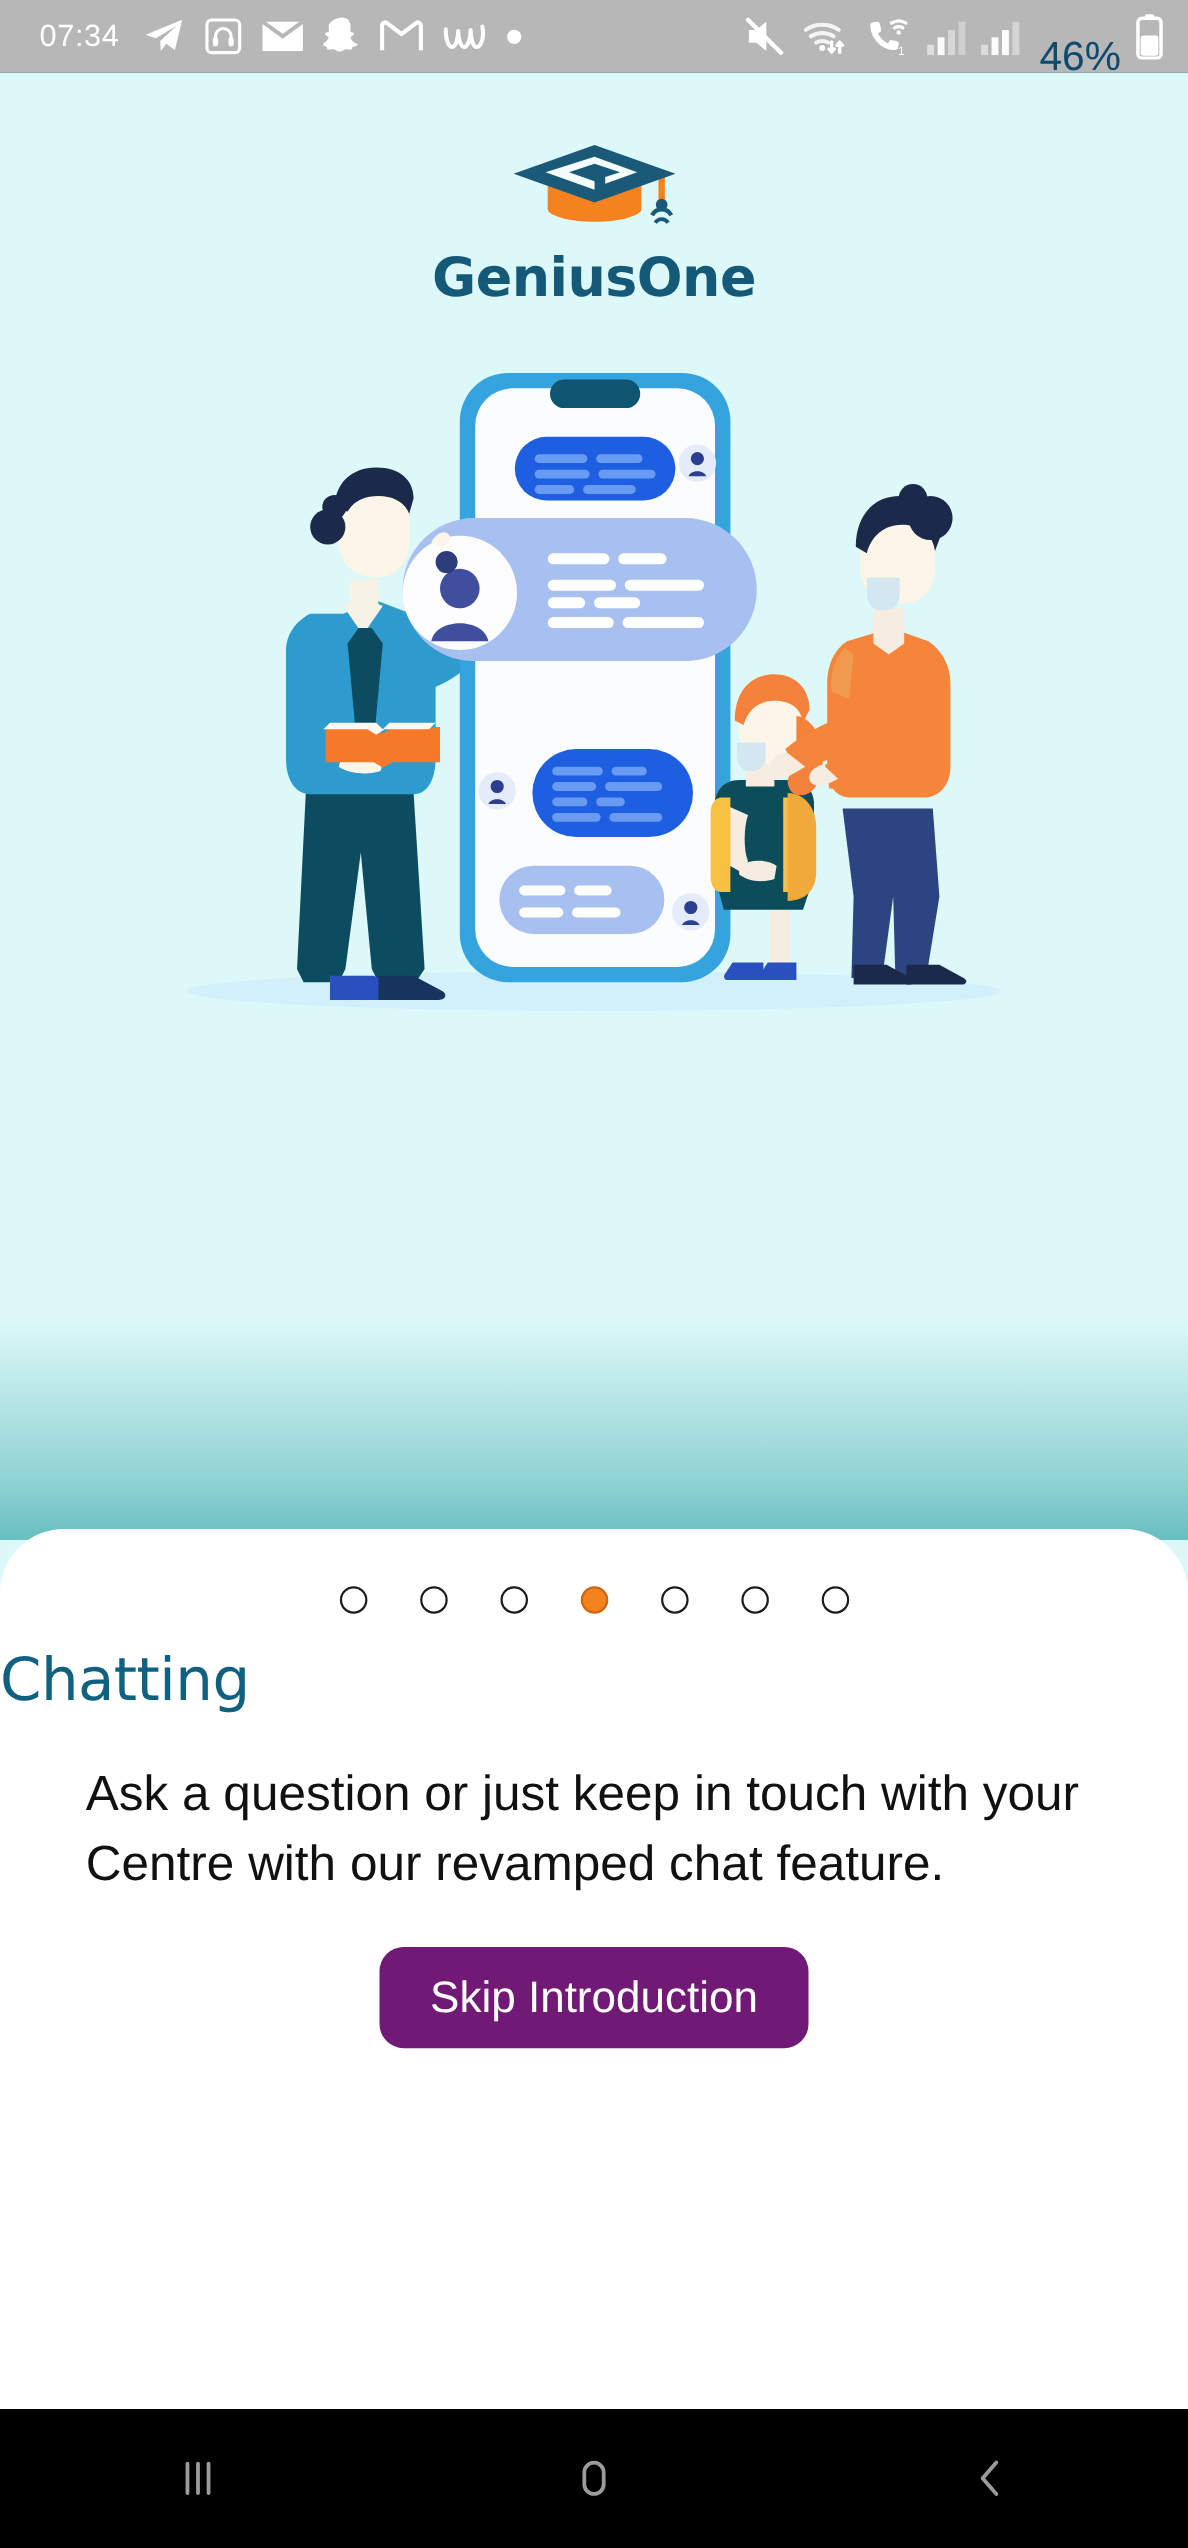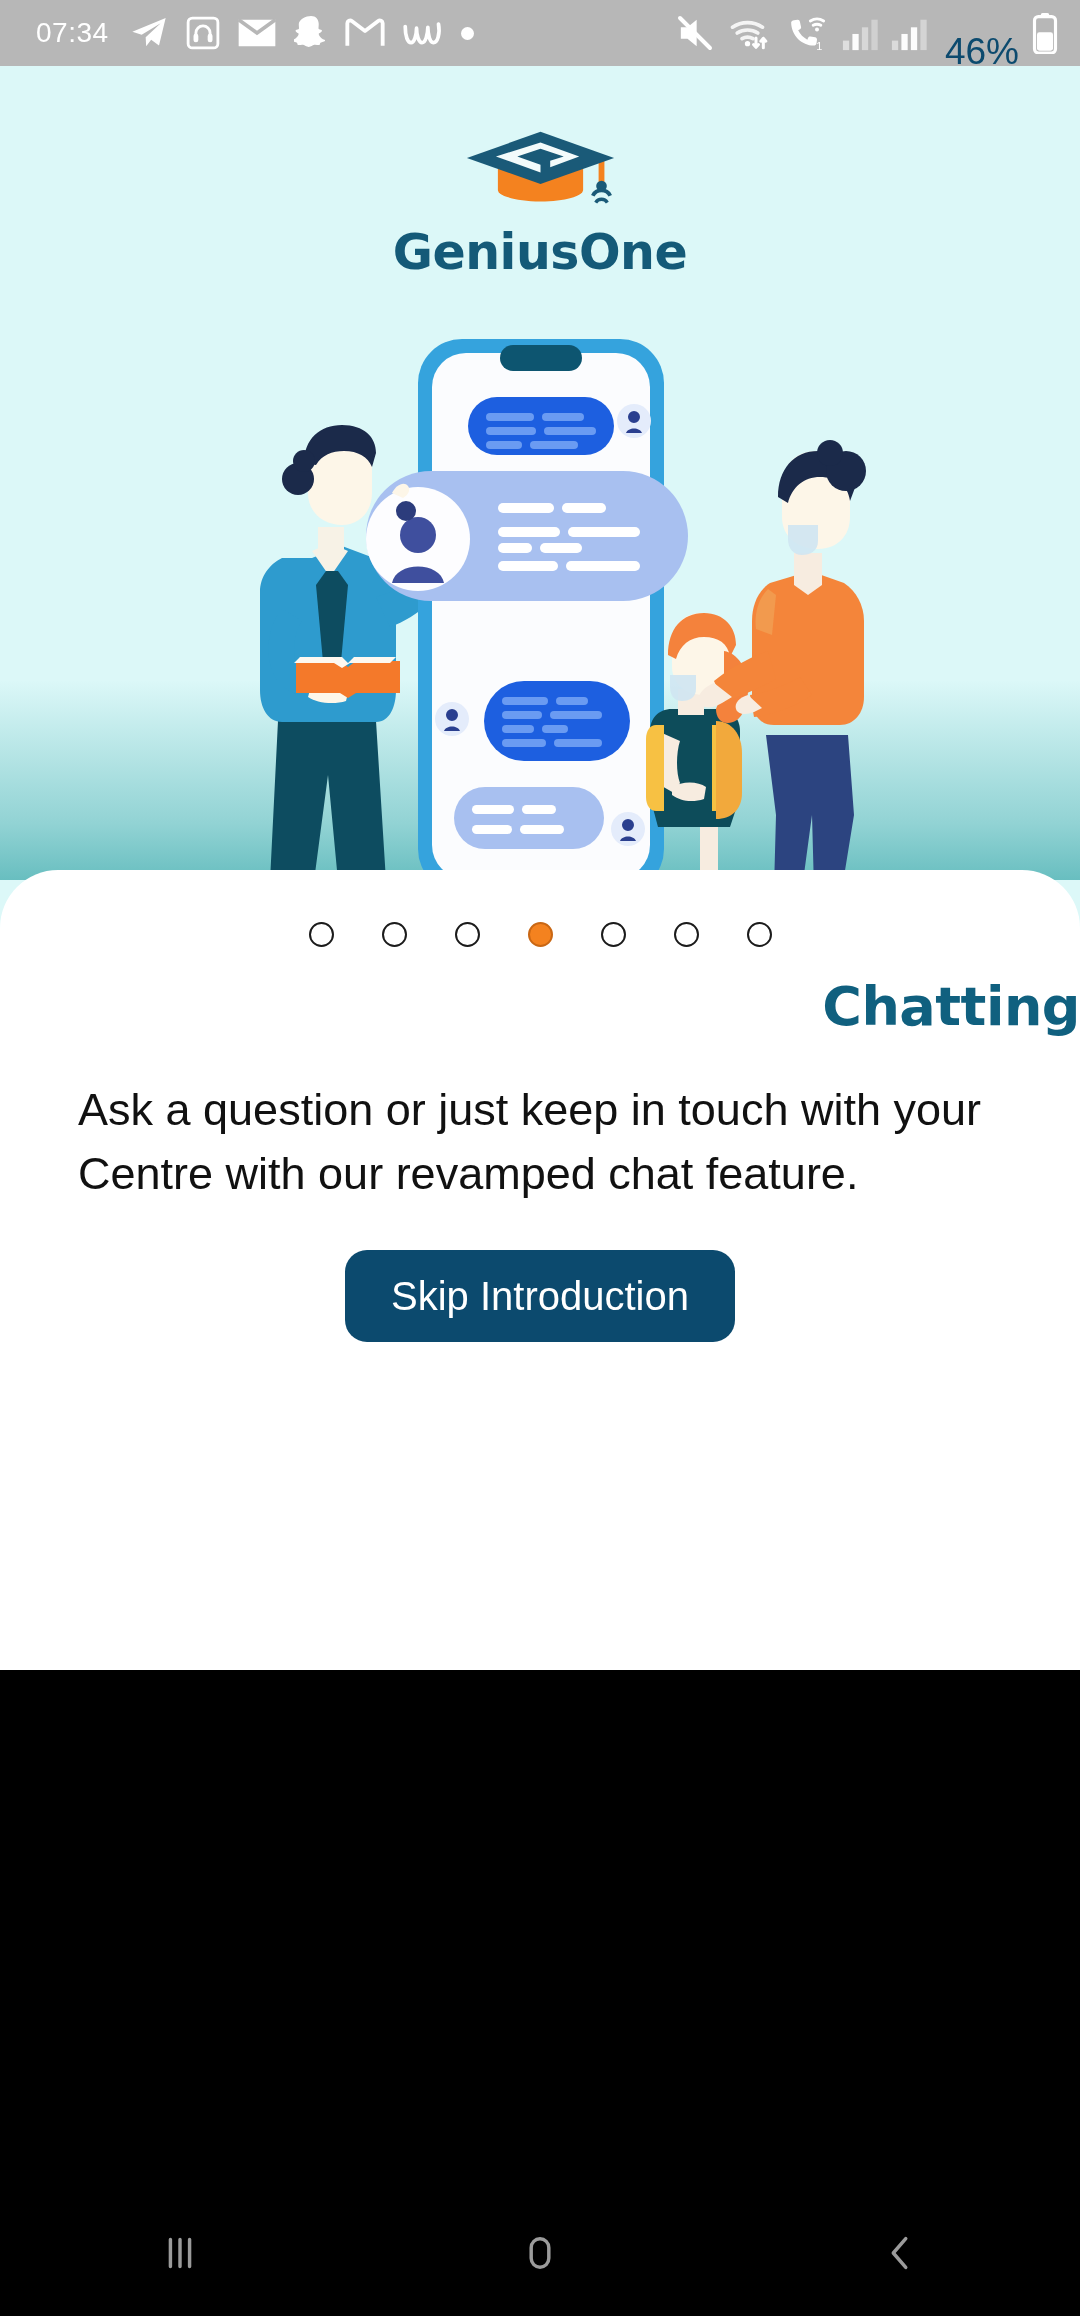--- a/index.html
+++ b/index.html
@@ -29,21 +29,21 @@
   .sb-ico{ display:block; }
   .sb-batt-text{
     color:#0c4a6e; font-size:37px; margin-left:6px; margin-right:2px;
     line-height:1;
     margin-top:36px;
   }
   .sb-dot{ width:13px;height:13px;border-radius:50%;background:#fff; }
 
   
   .screen{
-    position:absolute; top:66px; left:0; width:1080px; height:1604px;
+    position:absolute; top:66px; left:0; width:1080px; height:2124px;
     background:#dcf8f8;
     overflow:hidden;
   }
   
   .teal-glow{
     position:absolute; left:0; bottom:790px; width:1080px; height:200px;
     background:linear-gradient(to bottom, rgba(87,185,185,0) 0%, rgba(84,180,182,0.55) 72%, rgba(84,180,182,0.85) 100%);
     pointer-events:none;
   }
 
@@ -76,34 +76,34 @@
   .dots{
     display:flex; justify-content:center; align-items:center; gap:48px;
     padding-top:52px;
   }
   .dot{
     width:25px;height:25px;border-radius:50%;
     background:#fff; border:2.5px solid #1b1b1b;
   }
   .dot.active{ background:#f4821f; border-color:#c96714; }
   .card-title{
-    text-align:right; margin-top:28px;
-    font-size:54px; font-weight:bold; color:#10607f;
+    text-align:left; margin-top:28px;
+    font-size:54px; font-weight:normal; color:#10607f;
     font-family:"DejaVu Sans", sans-serif;
     letter-spacing:-0.5px;
   }
   .card-body{
     margin:40px 78px 17px 78px;
     color:#111; font-size:45px; line-height:1.42;
     font-family:"Liberation Sans", sans-serif;
   }
   .card-body p + p{ margin-top:46px; }
   .btn-row{ display:flex; justify-content:center; margin-top:44px; }
   .skip-btn{
-    background:#0c4a6e; color:#fff;
+    background:#701a75; color:#fff;
     border:none; outline:none;
     font-size:40px; font-family:"Liberation Sans", sans-serif;
     padding:26px 46px;
     border-radius:22px;
     cursor:pointer;
     line-height:1;
   }
 
   
   .navbar{

